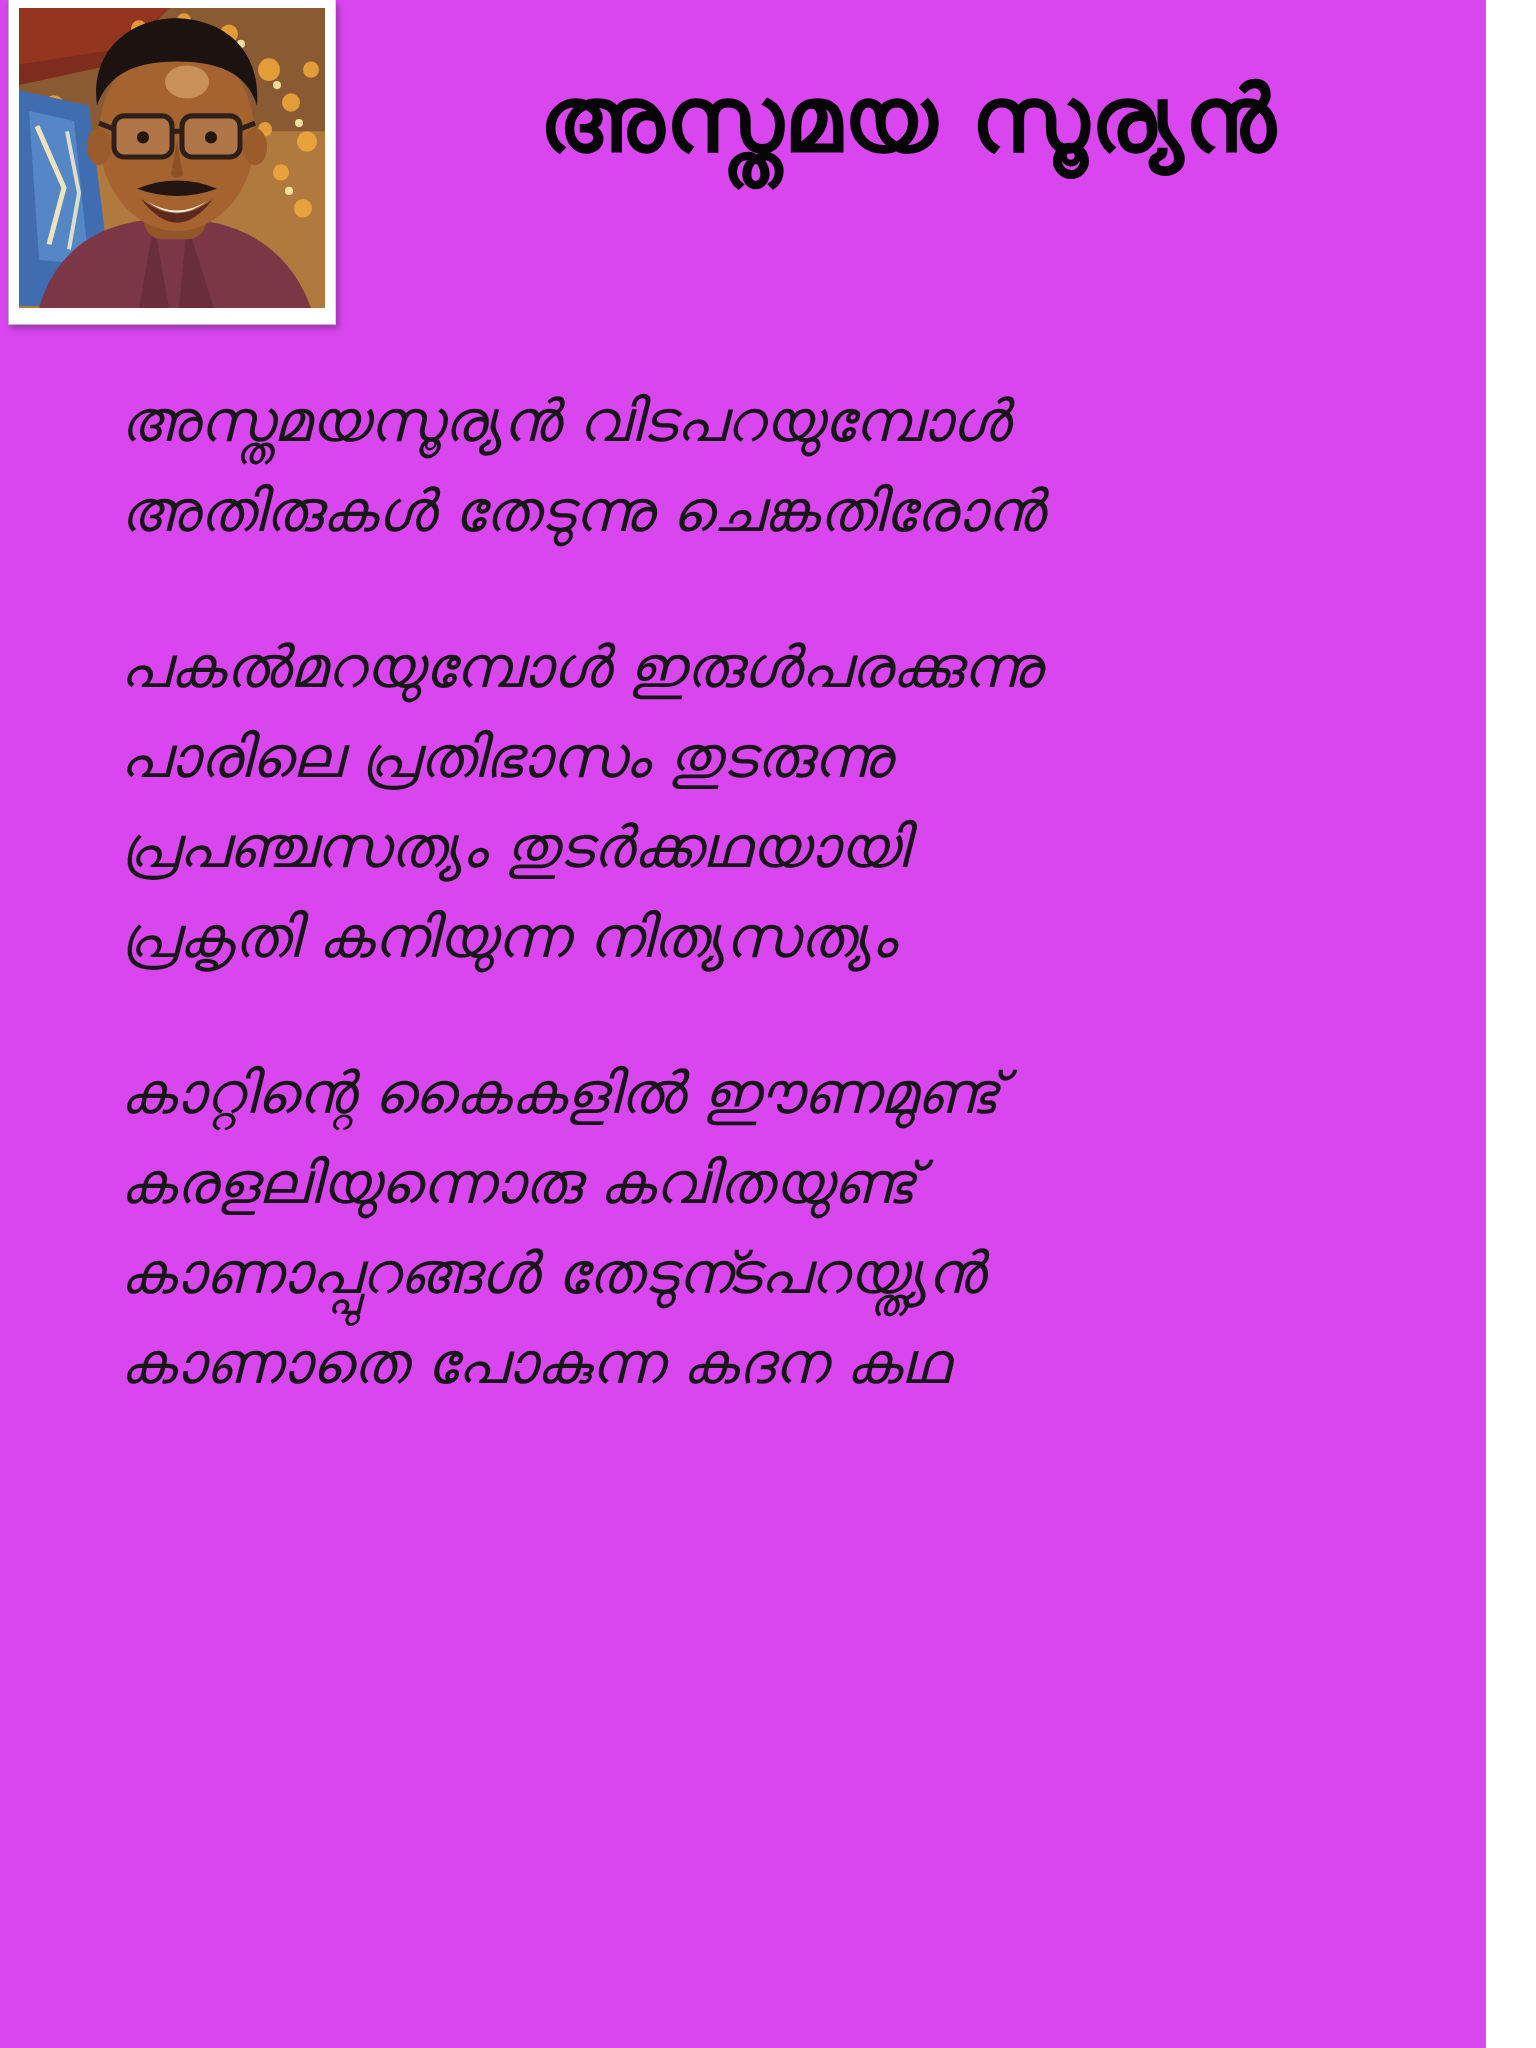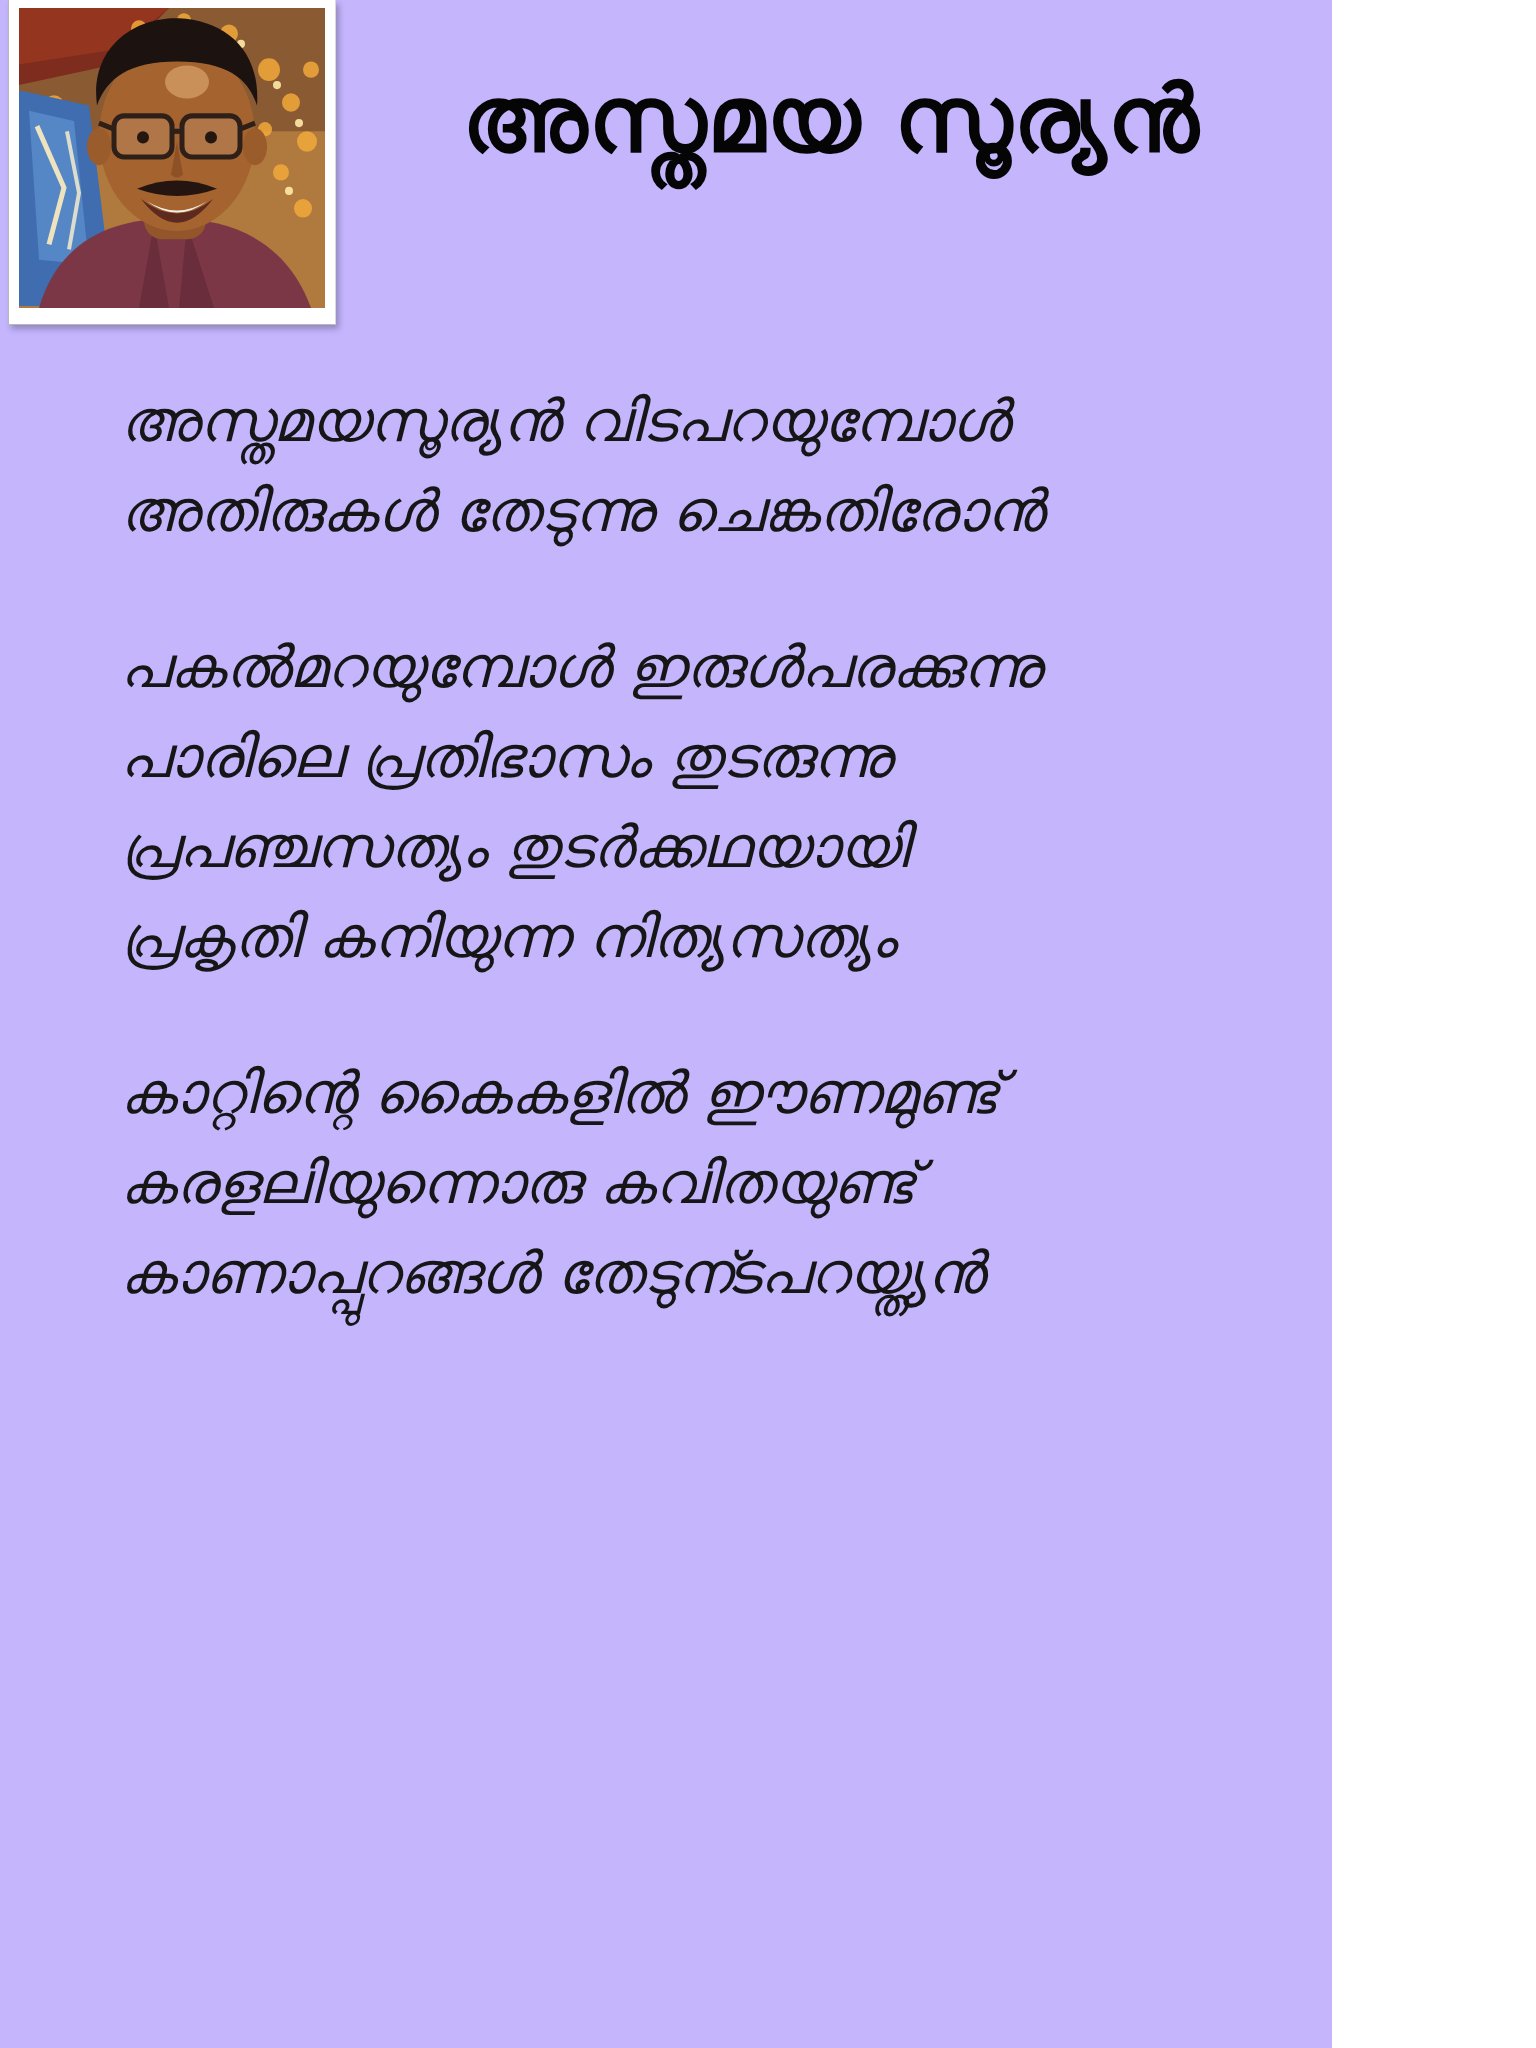--- a/index.html
+++ b/index.html
@@ -4,23 +4,23 @@
 <title></title>
 <style>
   html, body {
     margin: 0;
     padding: 0;
     background: #ffffff;
     font-family: "DejaVu Sans", "Liberation Sans", sans-serif;
   }
   .page {
     position: relative;
-    width: 1332px;
+    width: 1486px;
     height: 2048px;
-    background: #c4b5fd;
+    background: #d946ef;
     overflow: hidden;
     color: #111111;
   }
 
   
   .photo-frame {
     position: absolute;
     left: 8px;
     top: 0;
     width: 306px;
@@ -165,16 +165,17 @@
     <div class="stanza">
       <p class="poem-line">പകൽമറയുമ്പോൾ ഇരുൾപരക്കുന്നു</p>
       <p class="poem-line">പാരിലെ പ്രതിഭാസം തുടരുന്നു</p>
       <p class="poem-line">പ്രപഞ്ചസത്യം തുടർക്കഥയായി</p>
       <p class="poem-line">പ്രകൃതി കനിയുന്ന നിത്യസത്യം</p>
     </div>
     <div class="stanza">
       <p class="poem-line">കാറ്റിന്റെ കൈകളിൽ ഈണമുണ്ട്</p>
       <p class="poem-line">കരളലിയുന്നൊരു കവിതയുണ്ട്</p>
       <p class="poem-line">കാണാപ്പുറങ്ങൾ തേടുന്ടപറയ്ത്യൻ</p>
+      <p class="poem-line">കാണാതെ പോകുന്ന കദന കഥ</p>
     </div>
   </div>
 
 </div>
 
 </body></html>

